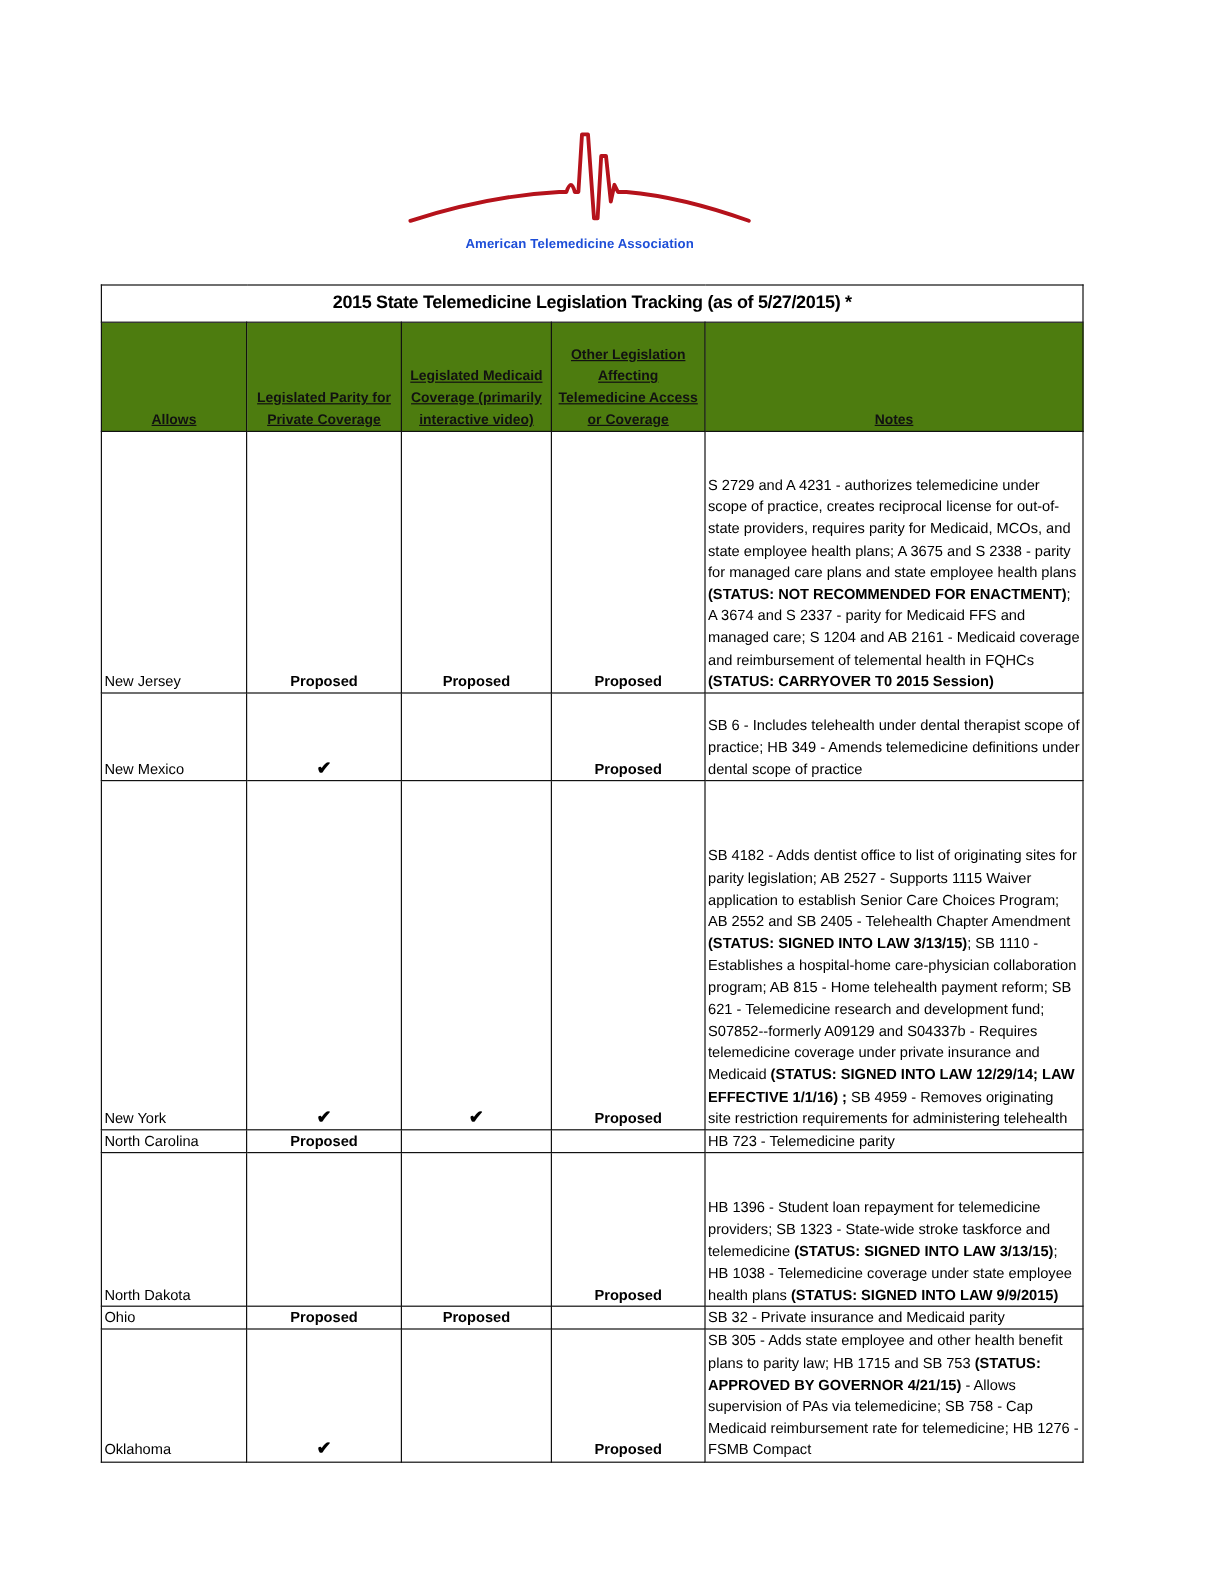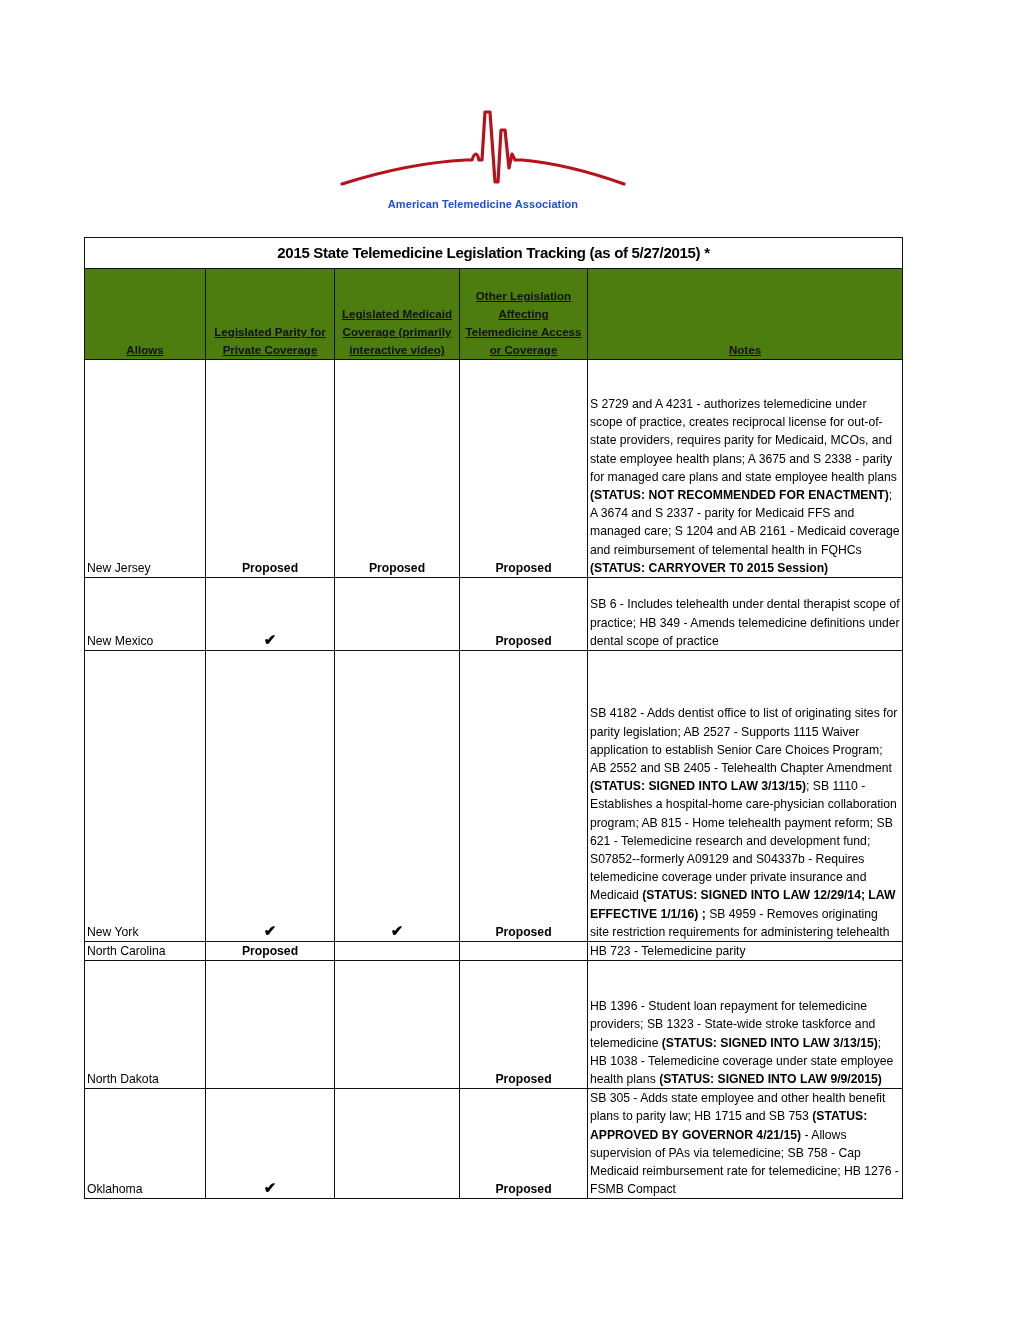--- a/index.html
+++ b/index.html
@@ -77,20 +77,27 @@
         <td class="mark"></td>
         <td class="notes"><span>HB 723 -  Telemedicine parity</span></td>
       </tr>
       <tr style="height: 128px;">
         <td class="state">North Dakota</td>
         <td class="mark"></td>
         <td class="mark"></td>
         <td class="mark">Proposed</td>
         <td class="notes"><span>HB 1396 - Student loan repayment for telemedicine providers; SB 1323 - State-wide stroke taskforce and telemedicine  </span><b class="status">(STATUS: SIGNED INTO LAW 3/13/15)</b><span>; HB 1038 - Telemedicine coverage under state employee health plans </span><b class="status">(STATUS: SIGNED INTO LAW 9/9/2015)</b></td>
       </tr>
+      <tr style="height: 18px;">
+        <td class="state">Ohio</td>
+        <td class="mark">Proposed</td>
+        <td class="mark">Proposed</td>
+        <td class="mark"></td>
+        <td class="notes"><span>SB 32 - Private insurance and Medicaid parity</span></td>
+      </tr>
       <tr style="height: 110px;">
         <td class="state">Oklahoma</td>
         <td class="mark"><span class="check">✔</span></td>
         <td class="mark"></td>
         <td class="mark">Proposed</td>
         <td class="notes"><span>SB 305 - Adds state employee and other health benefit plans to parity law; HB 1715 and SB 753 </span><b class="status">(STATUS: APPROVED BY GOVERNOR 4/21/15)</b><span>  - Allows supervision of PAs via telemedicine; SB 758 - Cap Medicaid reimbursement rate for telemedicine; HB 1276 - FSMB Compact</span></td>
       </tr>
     </tbody>
 </table>
 

